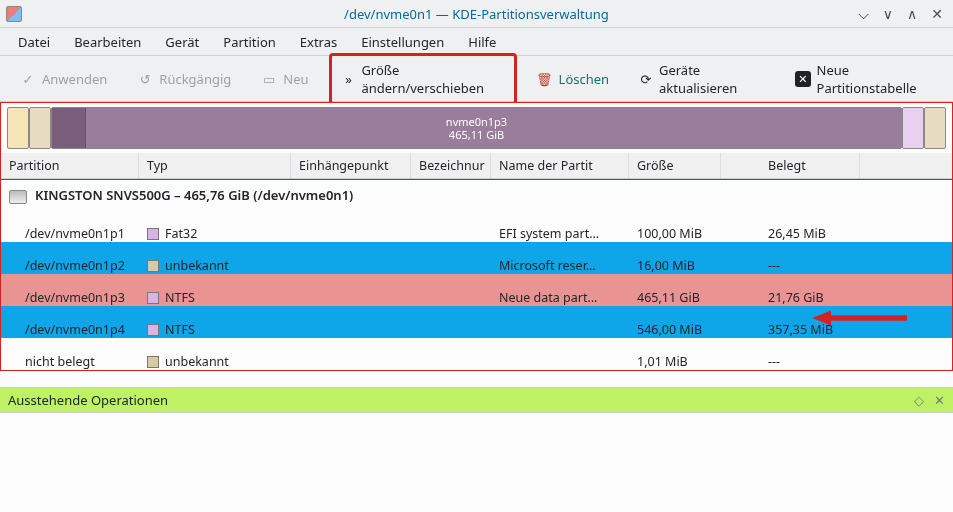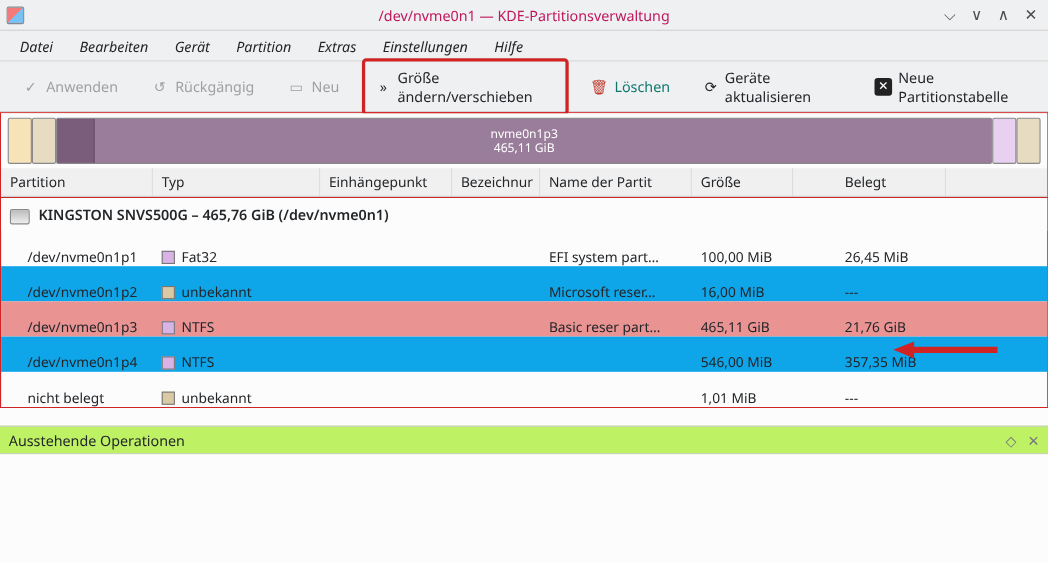--- a/index.html
+++ b/index.html
@@ -11,26 +11,26 @@
     background: #fcfcfc;
     width: 953px;
     height: 512px;
     overflow: hidden;
     display: flex;
     flex-direction: column;
   }
   
   .titlebar { height: 28px; background: #eff0f1; display: flex; align-items: center; position: relative; border-bottom: 1px solid #d0d0d0; }
   .titlebar .app-icon { width: 16px; height: 16px; margin-left: 6px; background: linear-gradient(135deg,#f27a7a 0 50%,#7ac0f2 50% 100%); border:1px solid #888; border-radius:2px;}
-  .titlebar .title { position:absolute; left:0; right:0; text-align:center; font-size:13px; color:#be185d; pointer-events:none;}
+  .titlebar .title { position:absolute; left:0; right:0; text-align:center; font-size:13px; color:#0369a1; pointer-events:none;}
   .win-controls { margin-left:auto; display:flex; gap:14px; padding-right:10px; color:#4d4d4d;}
   .win-controls span { cursor:pointer; font-size:14px; line-height:1;}
   
   .menubar { height: 28px; background:#eff0f1; display:flex; align-items:center; gap:4px; padding:0 8px; border-bottom:1px solid #d0d0d0;}
-  .menubar .menu-item { padding:4px 10px; cursor:pointer; border-radius:3px;font-style:italic;}
+  .menubar .menu-item { padding:4px 10px; cursor:pointer; border-radius:3px;}
   
   .toolbar { height:46px; background:#eff0f1; display:flex; align-items:center; gap:10px; padding:0 10px; border-bottom:1px solid #d0d0d0;}
   .tool-btn { display:flex; align-items:center; gap:6px; padding:6px 10px; border-radius:3px; cursor:pointer; color:#232629;}
   .tool-btn.disabled { color:#a0a0a0; cursor:default;}
   .tool-btn .ico { width:16px; height:16px; display:inline-flex; align-items:center; justify-content:center;}
   .tool-btn.highlight { border:3px solid #d02424; border-radius:4px; padding:5px 10px;}
   
   .diskbar-wrap { border:1px solid #d02424; border-top:1px solid #d02424; margin:0; padding:0; }
   .diskbar { height:50px; display:flex; gap:0; padding:4px 6px; background:#fcfcfc;}
   .part-block { border:1px solid #888; border-radius:2px; position:relative; display:flex; align-items:center; justify-content:center; flex-direction:column; color:#fff; font-size:11px;}
@@ -179,21 +179,21 @@
           <div class="col-label"></div>
           <div class="col-name">Microsoft reser…</div>
           <div class="col-size">16,00 MiB</div>
           <div class="col-used">---</div>
         </div>
         <div class="row selected">
           <div class="col-part"><span class="tree-indent"></span><span>/dev/nvme0n1p3</span></div>
           <div class="col-typ"><span class="fs-swatch sw-ntfs"></span><span>NTFS</span></div>
           <div class="col-mount"></div>
           <div class="col-label"></div>
-          <div class="col-name">Basic reser part…</div>
+          <div class="col-name">Neue data part…</div>
           <div class="col-size">465,11 GiB</div>
           <div class="col-used">21,76 GiB</div>
         </div>
         <div class="row alt">
           <div class="col-part"><span class="tree-indent"></span><span>/dev/nvme0n1p4</span></div>
           <div class="col-typ"><span class="fs-swatch sw-ntfs"></span><span>NTFS</span></div>
           <div class="col-mount"></div>
           <div class="col-label"></div>
           <div class="col-name"></div>
           <div class="col-size">546,00 MiB</div>

